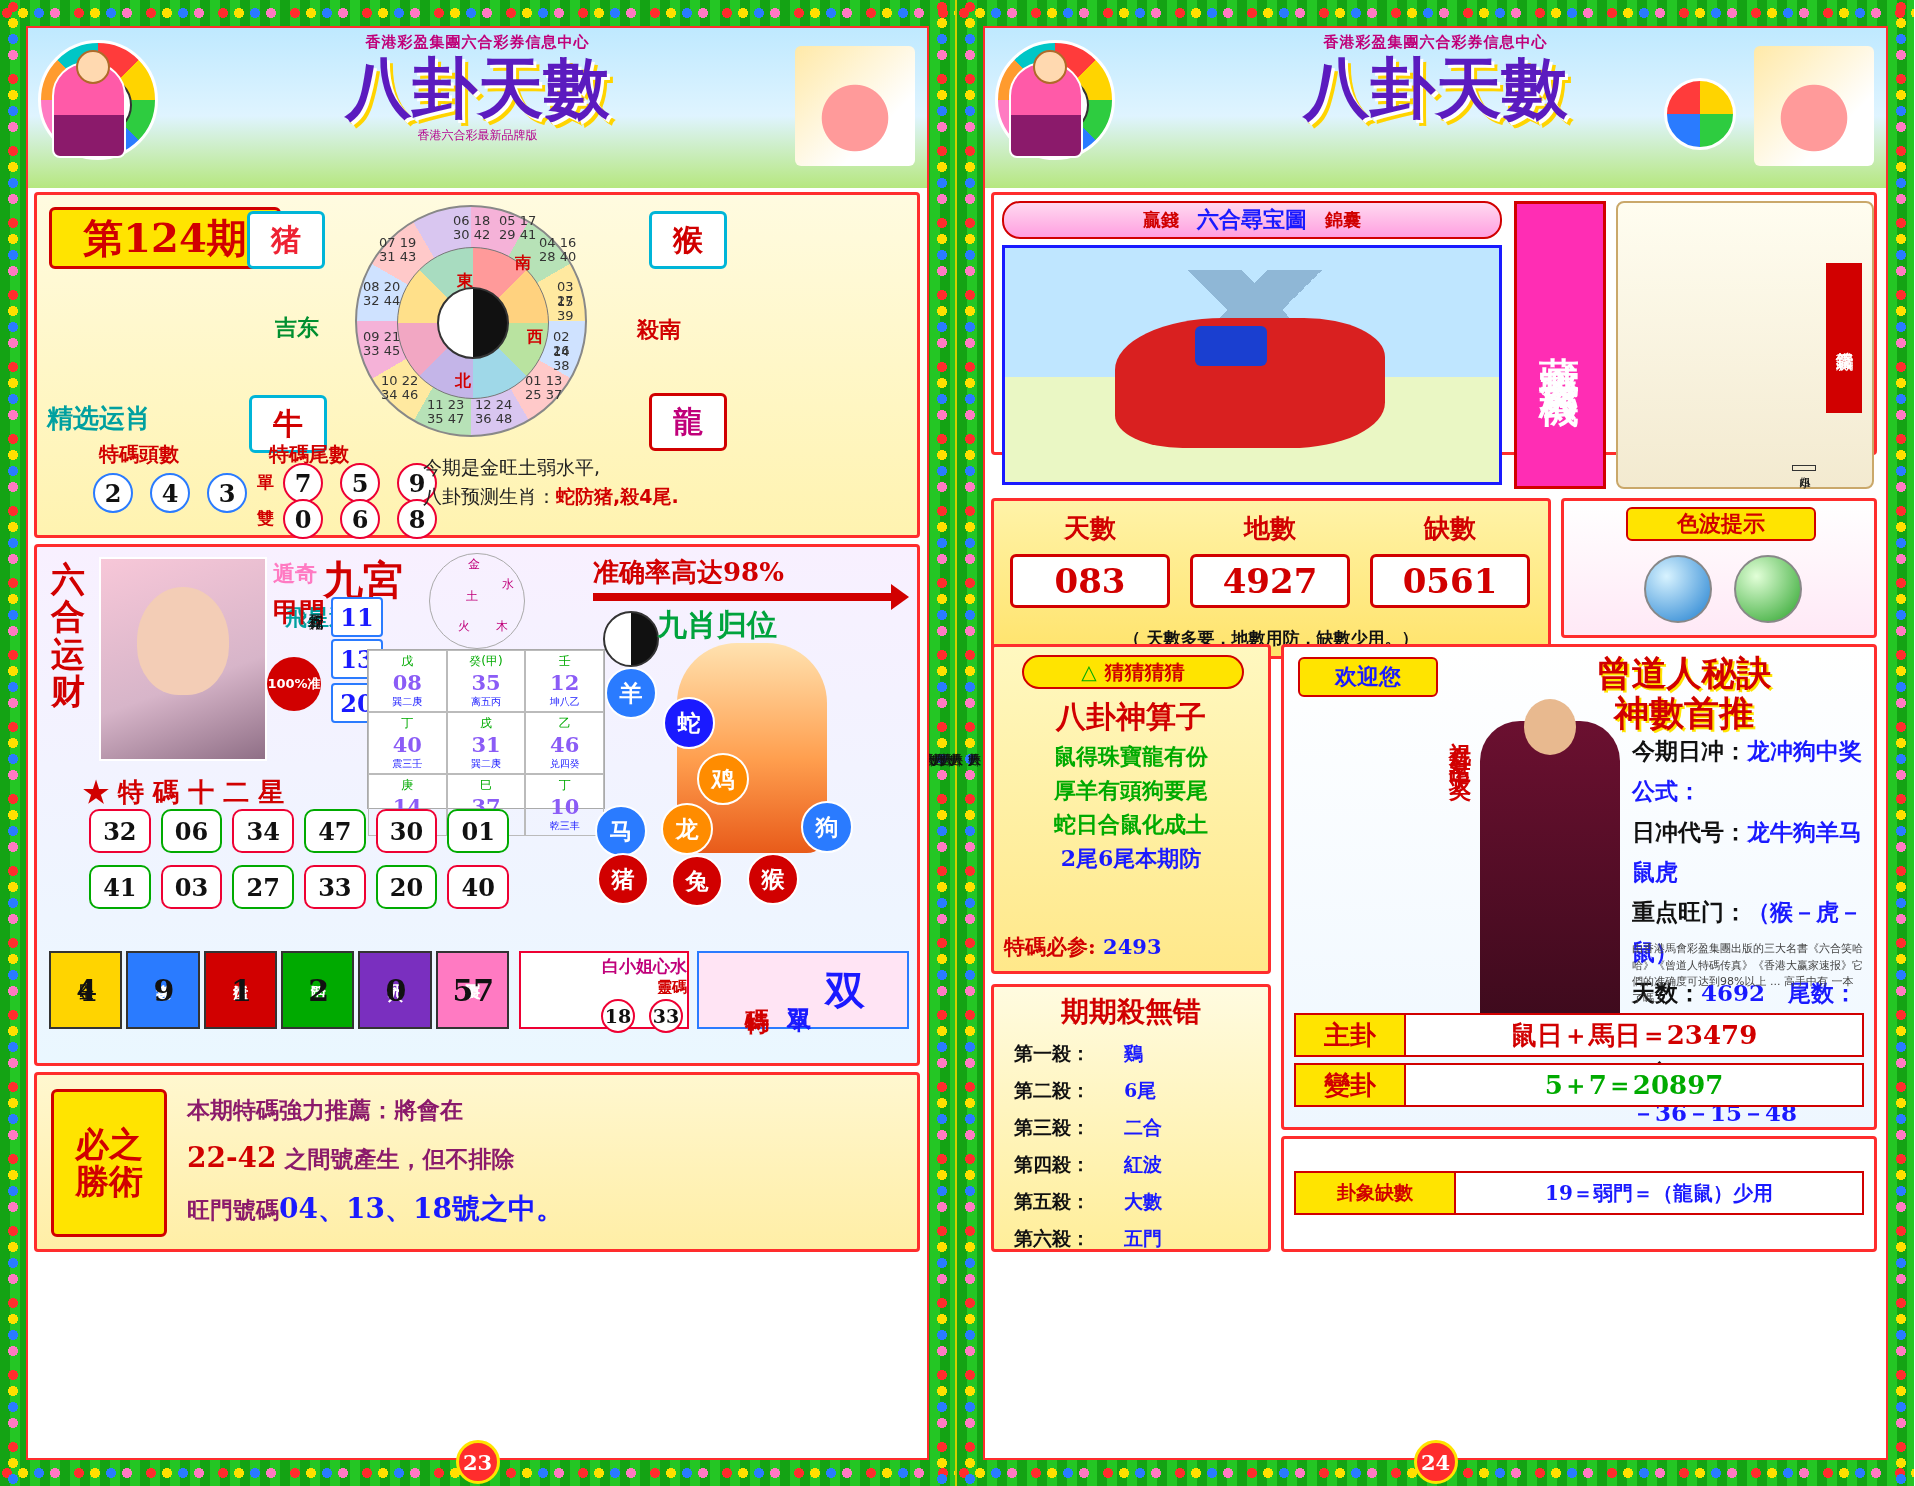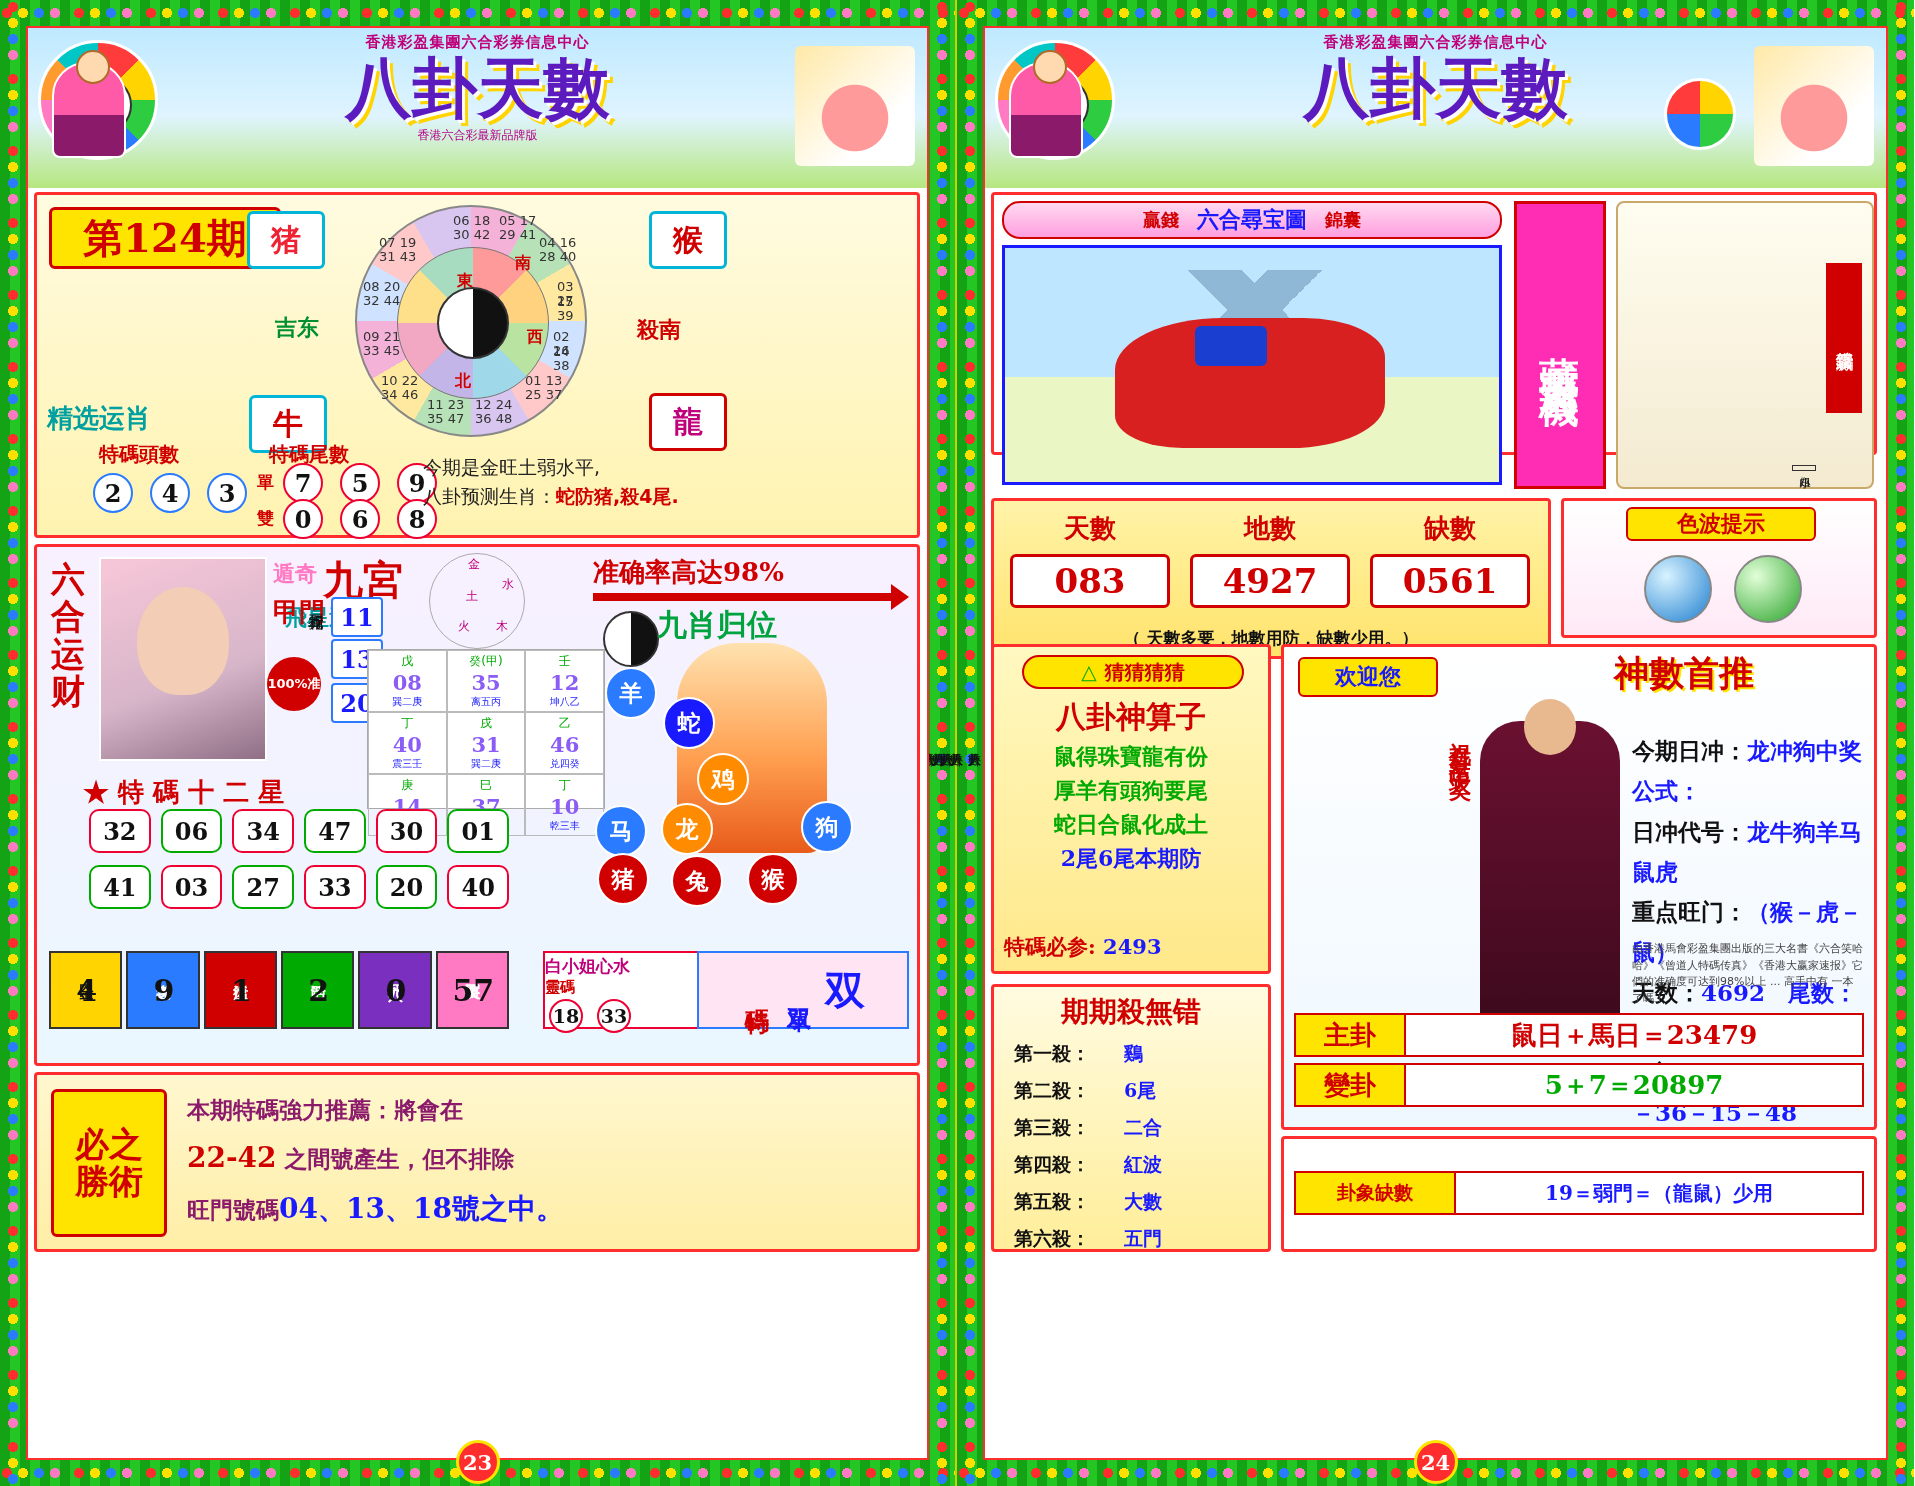--- a/index.html
+++ b/index.html
@@ -311,22 +311,22 @@
     border:2px solid #333; background:#fff;
     font-size:15px; font-weight:bold; writing-mode:vertical-rl;
     color:#fff;
   }
   .color-cell .v {
     writing-mode:horizontal-tb; font-size:30px; color:#111; margin-left:2px;
     font-family:"DejaVu Serif", serif;
   }
   .baixiaojie {
     position:absolute; left:482px; top:404px; width:170px; height:78px;
-    border:2px solid #e03; background:#fff; text-align:left;
-    font-size:17px; color:#c0007a; font-weight:bold; padding-top:2px;margin-left:24px;
+    border:2px solid #e03; background:#fff; text-align:right;
+    font-size:17px; color:#c0007a; font-weight:bold; padding-top:2px;
   }
   .baixiaojie .balls { margin-top:2px; }
   .baixiaojie .ball {
     display:inline-flex; width:34px; height:34px; border-radius:50%;
     border:2px solid #e03; align-items:center; justify-content:center;
     font-size:19px; color:#111; margin:0 4px; background:#fff;
     font-family:"DejaVu Serif", serif;
   }
   .temaf {
     position:absolute; left:660px; top:404px; width:212px; height:78px;
@@ -905,20 +905,21 @@
           </div>
           <div class="tema-must">
             <span>特碼必参:</span>
             <span class="v">2493</span>
           </div>
         </div>
 
         <div class="panel p2-e">
           <div class="welcome">欢迎您</div>
           <div class="zdr-title">
+            <div>曾道人秘訣</div>
             <div>神數首推</div>
           </div>
           <div class="wish">祝君好运中大奖</div>
           <div class="man"></div>
           <div class="info-list">
             <div>
               <span class="k">今期日冲：</span><span>龙冲狗中奖公式：</span>
             </div>
             <div>
               <span class="k">日冲代号：</span><span>龙牛狗羊马鼠虎</span>

